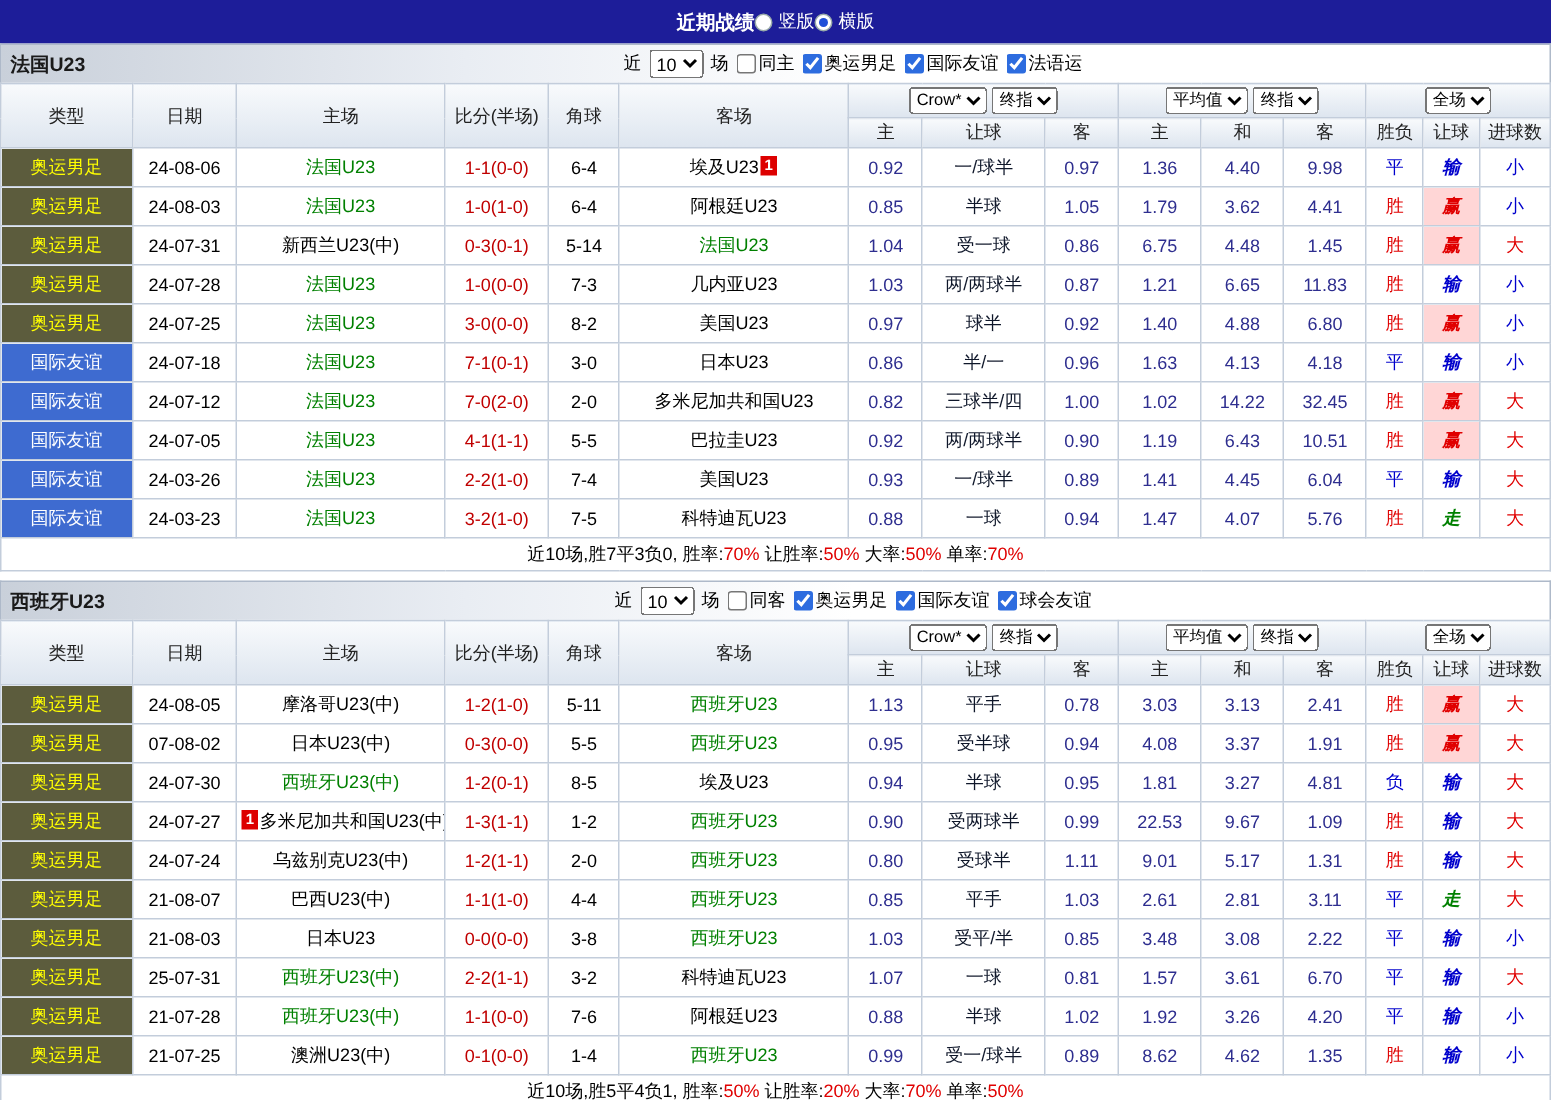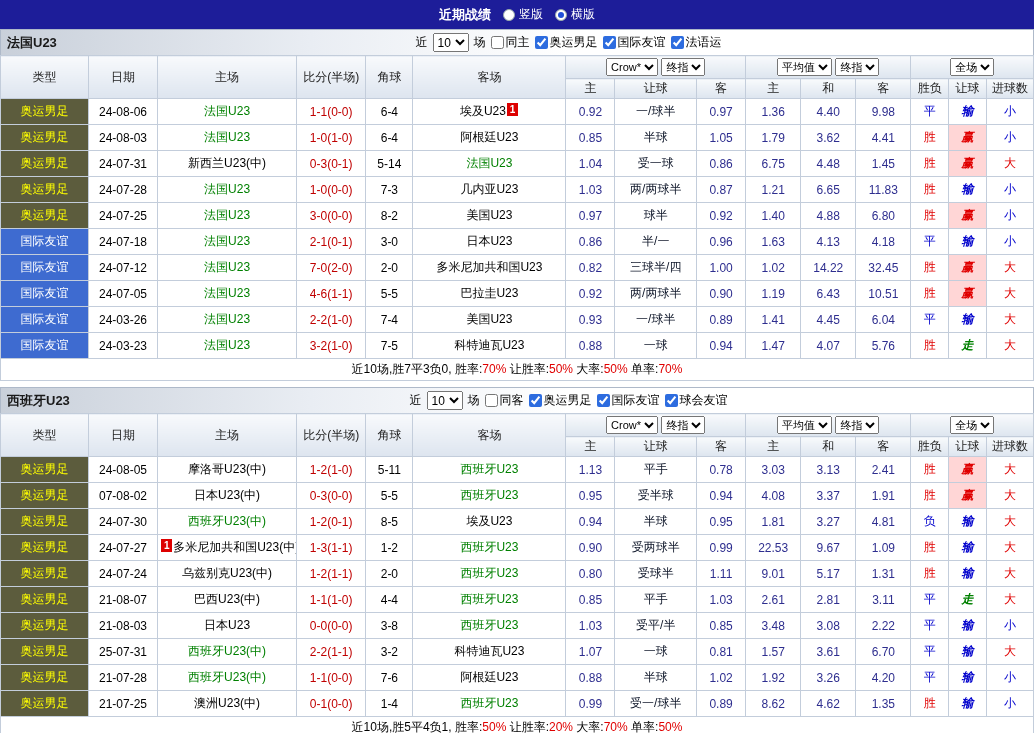--- a/index.html
+++ b/index.html
@@ -6,21 +6,21 @@
   * { box-sizing: border-box; }
   html,body { margin:0; padding:0; }
   body {
     width:1034px;
     font-family:"Liberation Sans","DejaVu Sans",sans-serif;
     font-size:12px; color:#000; background:#fff;
   }
   
   .topbar {
     height:29px; background:#1d1d99;
-    display:flex; align-items:center; justify-content:center; gap:12px;
+    display:flex; align-items:center; justify-content:center; 
   }
   .topbar .title { color:#ffffff; font-weight:bold; font-size:13px; }
   .radio-opt { color:#ffffff; display:inline-flex; align-items:center; gap:4px; cursor:pointer; }
   .radio-opt input {
     appearance:none; -webkit-appearance:none; margin:0;
     width:12px; height:12px; border-radius:50%;
     background:#fff; border:1px solid #9aa; position:relative;
   }
   .radio-opt input:checked::after {
     content:""; position:absolute; left:2px; top:2px; right:2px; bottom:2px;
@@ -247,21 +247,21 @@
   <td class="c-odd">4.88</td>
   <td class="c-odd">6.80</td>
   <td class="c-wdl t-red">胜</td>
   <td class="c-let let-win">赢</td>
   <td class="c-goal t-blue">小</td>
 </tr>
           <tr class="data-row">
   <td class="c-type type-blue">国际友谊</td>
   <td class="c-date">24-07-18</td>
   <td class="c-team"><span class="t-green">法国U23</span></td>
-  <td class="c-score">2-1(0-1)</td>
+  <td class="c-score">7-1(0-1)</td>
   <td class="c-corner">3-0</td>
   <td class="c-team"><span>日本U23</span></td>
   <td class="c-odd">0.86</td>
   <td class="c-hcp">半/一</td>
   <td class="c-odd">0.96</td>
   <td class="c-odd">1.63</td>
   <td class="c-odd">4.13</td>
   <td class="c-odd">4.18</td>
   <td class="c-wdl t-blue">平</td>
   <td class="c-let let-lose">输</td>
@@ -281,21 +281,21 @@
   <td class="c-odd">14.22</td>
   <td class="c-odd">32.45</td>
   <td class="c-wdl t-red">胜</td>
   <td class="c-let let-win">赢</td>
   <td class="c-goal t-red">大</td>
 </tr>
           <tr class="data-row">
   <td class="c-type type-blue">国际友谊</td>
   <td class="c-date">24-07-05</td>
   <td class="c-team"><span class="t-green">法国U23</span></td>
-  <td class="c-score">4-6(1-1)</td>
+  <td class="c-score">4-1(1-1)</td>
   <td class="c-corner">5-5</td>
   <td class="c-team"><span>巴拉圭U23</span></td>
   <td class="c-odd">0.92</td>
   <td class="c-hcp">两/两球半</td>
   <td class="c-odd">0.90</td>
   <td class="c-odd">1.19</td>
   <td class="c-odd">6.43</td>
   <td class="c-odd">10.51</td>
   <td class="c-wdl t-red">胜</td>
   <td class="c-let let-win">赢</td>

